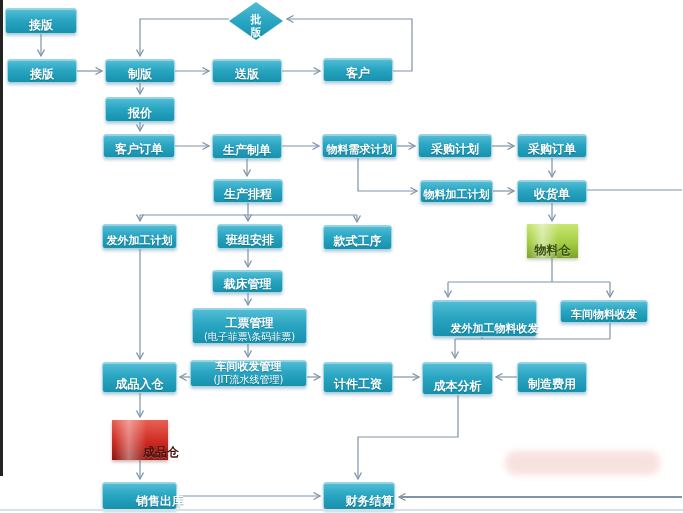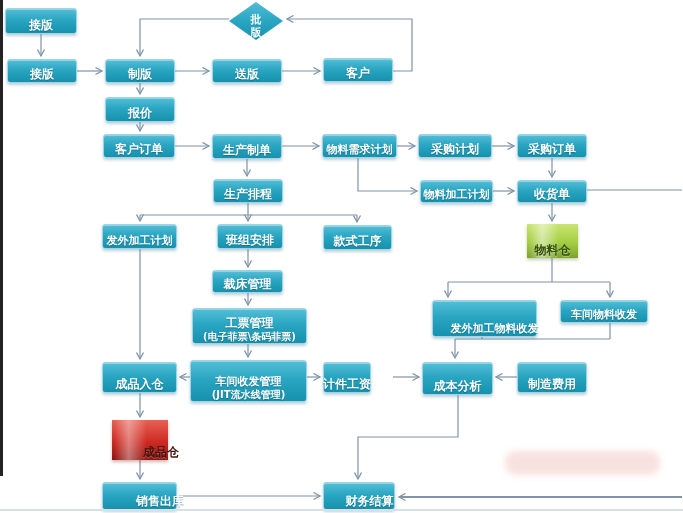--- a/index.html
+++ b/index.html
@@ -14,21 +14,21 @@
     text-align:center; color:#fff; font-weight:bold;
   }
   .node.box {
     background: linear-gradient(180deg,#55bed7 0%,#2aa6c2 45%,#1791ad 100%);
     border:1px solid #9fd4e4; border-radius:3px;
     box-shadow: 0 2px 3px rgba(108,152,170,.45), inset 0 1px 0 rgba(255,255,255,.35);
     text-shadow: 0 1px 1px rgba(0,60,75,.4);
   }
   .node .l1 { font-size:12px; line-height:1.15; white-space:nowrap; }
   .node.small .l1 { font-size:11px; }
-  .node .l2 { font-size:10px; line-height:1.2; white-space:nowrap; font-weight:bold; }
+  .node .l2 { font-size:10px; line-height:1.2; white-space:nowrap; font-weight:normal; }
   .node.diamond {
     clip-path: polygon(50% 0,100% 50%,50% 100%,0 50%);
     background: linear-gradient(180deg,#52bcd6 0%,#2aa6c2 50%,#1791ad 100%);
   }
   .node.diamond .l1 { font-size:11px; width:13px; word-break:break-all; white-space:normal; line-height:1.25; }
   .node.cyl-green {
     background:
       linear-gradient(90deg, rgba(255,255,255,0) 4%, rgba(255,255,255,.5) 30%, rgba(255,255,255,0) 62%),
       linear-gradient(180deg,#c9e573 0%,#a5cd44 55%,#7da22c 100%);
     box-shadow: 0 2px 3px rgba(110,140,70,.4);
@@ -171,25 +171,25 @@
       </div>
       <div class="node box small" style="left: 432px; top: 300px; width: 105px; height: 37px; padding-left: 20px;">
         <span class="l1">发外加工物料收发</span>
       </div>
       <div class="node box small" style="left: 560px; top: 300px; width: 88px; height: 23px;">
         <span class="l1">车间物料收发</span>
       </div>
       <div class="node box" style="left: 102px; top: 362px; width: 75px; height: 31px;">
         <span class="l1">成品入仓</span>
       </div>
-      <div class="node box small" style="left: 190px; top: 360px; width: 117px; height: 42px;">
+      <div class="node box small" style="left: 190px; top: 360px; width: 117px; height: 27px;">
         <span class="l1">车间收发管理</span>
         <span class="l2">(JIT流水线管理)</span>
       </div>
-      <div class="node box" style="left: 323px; top: 362px; width: 48px; height: 31px;">
+      <div class="node box" style="left: 323px; top: 362px; width: 70px; height: 31px;">
         <span class="l1">计件工资</span>
       </div>
       <div class="node box" style="left: 422px; top: 362px; width: 71px; height: 33px;">
         <span class="l1">成本分析</span>
       </div>
       <div class="node box" style="left: 517px; top: 362px; width: 70px; height: 31px;">
         <span class="l1">制造费用</span>
       </div>
       <div class="node cyl-red" style="left: 112px; top: 420px; width: 56px; height: 40px;">
         <span class="l1">成品仓</span>

